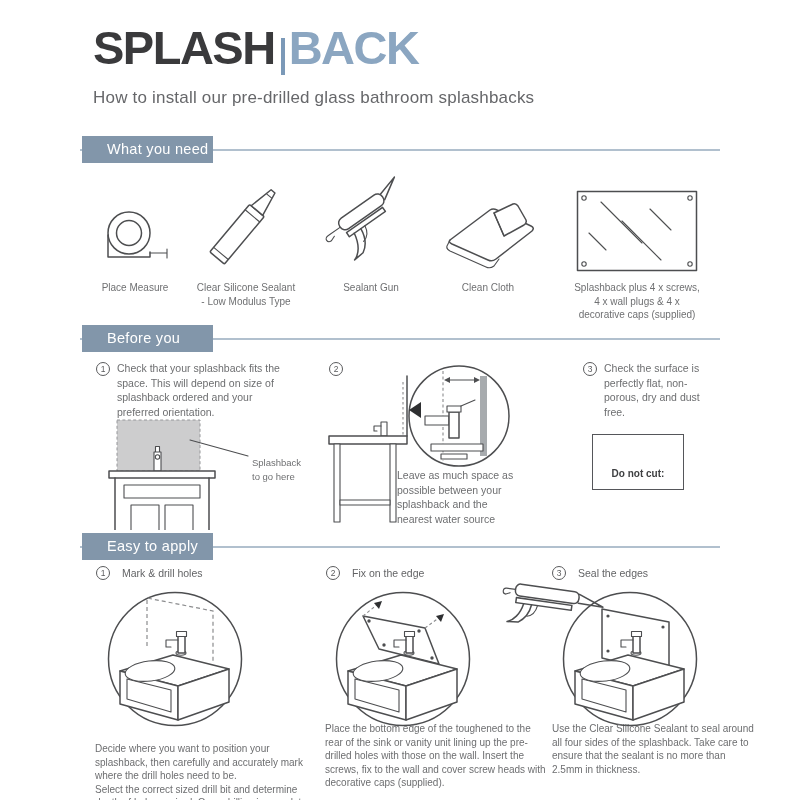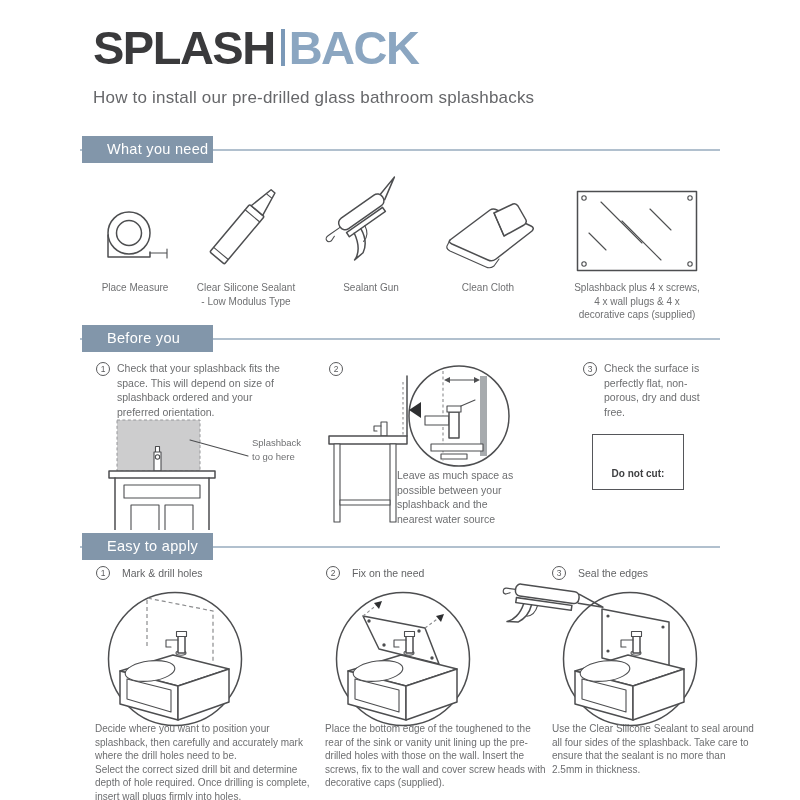--- a/index.html
+++ b/index.html
@@ -1,22 +1,22 @@
 <!DOCTYPE html>
 <html><head>
 <meta charset="utf-8">
 <style>
   html,body{margin:0;padding:0;background:#fff;}
   .page{position:relative;width:800px;height:800px;background:#fff;overflow:hidden;
         font-family:"Liberation Sans",sans-serif;color:#6d6e70;}
   .abs{position:absolute;}
-  .pre{white-space:pre-line;}
-
-  
-  .logo{left:93px;top:20px;display:flex;align-items:center;}
+  .pre{white-space:pre-line;margin-top:20px;}
+
+  
+  .logo{left:93px;top:20px;display:flex;align-items:flex-end;}
   .logo-part1{font-size:47px;font-weight:700;letter-spacing:-1.5px;color:#3a3a3c;}
   .logo-bar{width:4px;height:37px;background:#7b99b8;margin:0 4px 0 6px;}
   .logo-part2{font-size:47px;font-weight:700;letter-spacing:-1.5px;color:#8ba6c1;}
   .subtitle{left:93px;top:88px;font-size:17px;color:#66676a;letter-spacing:.2px;}
 
   
   .rule{left:80px;width:640px;height:2px;background:#b1c0ce;}
   .banner{left:82px;width:131px;height:27px;background:#8296aa;color:#fff;
           font-size:14.5px;line-height:27px;padding-left:25px;box-sizing:border-box;
           letter-spacing:.3px;}
@@ -191,21 +191,21 @@
   <div class="abs warnbox" style="left:592px;top:434px">
     <div class="warntitle">Do not cut:</div>
   </div>
 
   <div class="abs rule" style="top:546px"></div>
   <div class="abs banner" style="top:533px">Easy to apply</div>
 
   <div class="abs numcirc" style="left:96px;top:566px">1</div>
   <div class="abs applytitle" style="left:122px;top:567px">Mark &amp; drill holes</div>
   <div class="abs numcirc" style="left:326px;top:566px">2</div>
-  <div class="abs applytitle" style="left:352px;top:567px">Fix on the need</div>
+  <div class="abs applytitle" style="left:352px;top:567px">Fix on the edge</div>
   <div class="abs numcirc" style="left:552px;top:566px">3</div>
   <div class="abs applytitle" style="left:578px;top:567px">Seal the edges</div>
 
   <div class="abs" style="left:90px;top:583px">
     <svg width="170" height="150" viewBox="0 0 170 150">
       <circle class="la" cx="85" cy="76" r="66.5"></circle>
       <path d="M57,63 V15 L123,28 V79" fill="none" stroke="#8b8c8e" stroke-width="1.2" stroke-dasharray="4,3"></path>
       <polygon class="laf" points="30,88 83,72 139,86 88,103"></polygon>
       <polygon class="laf" points="30,88 30,121 88,137 88,103"></polygon>
       <polygon class="la thin" points="37,96 37,116 81,129 81,107" fill="none"></polygon>

